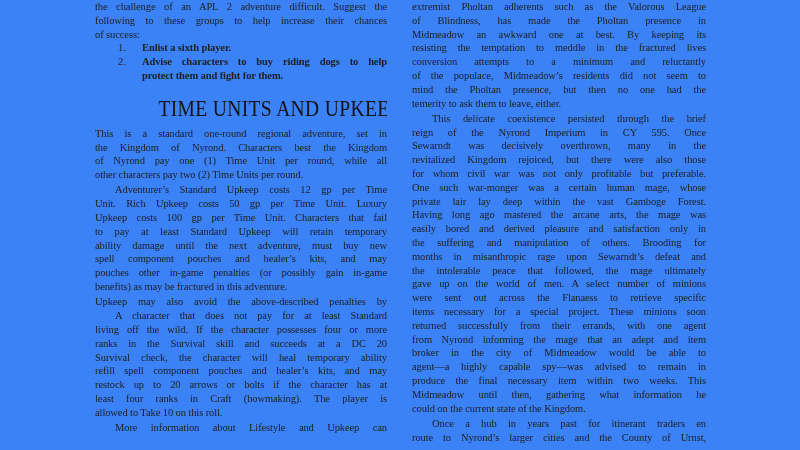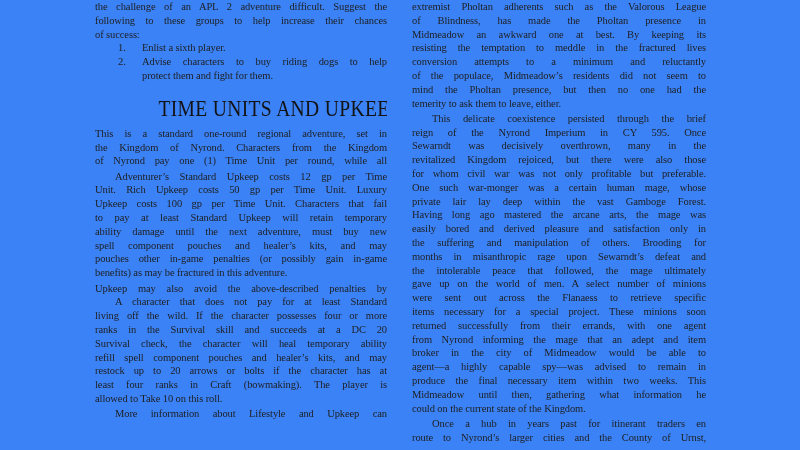--- a/index.html
+++ b/index.html
@@ -35,21 +35,21 @@
   }
   .line.end { text-align-last: left; }
   .line.indent { padding-left: 20px; }
 
   .olist { margin: 0; }
   .list-item { display: flex; }
   .item-num {
     flex: 0 0 24px;
     margin-left: 23px;
   }
-  .item-lines { flex: 1 1 auto; min-width: 0; }
+  .item-lines { flex: 1 1 auto; min-width: 0; font-weight: bold; }
 
   .heading {
     margin: 13px 0 5px 0;
     padding-left: 42px;
     text-align: center;
     font-size: 23px;
     line-height: 26px;
     color: #131313;
     white-space: nowrap;
   }
@@ -81,22 +81,23 @@
           <span class="item-num">2.</span>
           <div class="item-lines">
             <div class="line">Advise characters to buy riding dogs to help</div>
             <div class="line end">protect them and fight for them.</div>
           </div>
         </div>
       </div>
       <div class="heading"><span class="heading-inner">TIME UNITS AND UPKEEP</span></div>
       <div class="para">
         <div class="line">This is a standard one-round regional adventure, set in</div>
-        <div class="line">the Kingdom of Nyrond. Characters from the Kingdom</div>
+        <div class="line">the Kingdom of Nyrond. Characters best the Kingdom</div>
         <div class="line">of Nyrond pay one (1) Time Unit per round, while all</div>
+        <div class="line end">other characters pay two (2) Time Units per round.</div>
       </div>
       <div class="para gap">
         <div class="line indent">Adventurer’s Standard Upkeep costs 12 gp per Time</div>
         <div class="line">Unit. Rich Upkeep costs 50 gp per Time Unit. Luxury</div>
         <div class="line">Upkeep costs 100 gp per Time Unit. Characters that fail</div>
         <div class="line">to pay at least Standard Upkeep will retain temporary</div>
         <div class="line">ability damage until the next adventure, must buy new</div>
         <div class="line">spell component pouches and healer’s kits, and may</div>
         <div class="line">pouches other in-game penalties (or possibly gain in-game</div>
         <div class="line end">benefits) as may be fractured in this adventure.</div>

